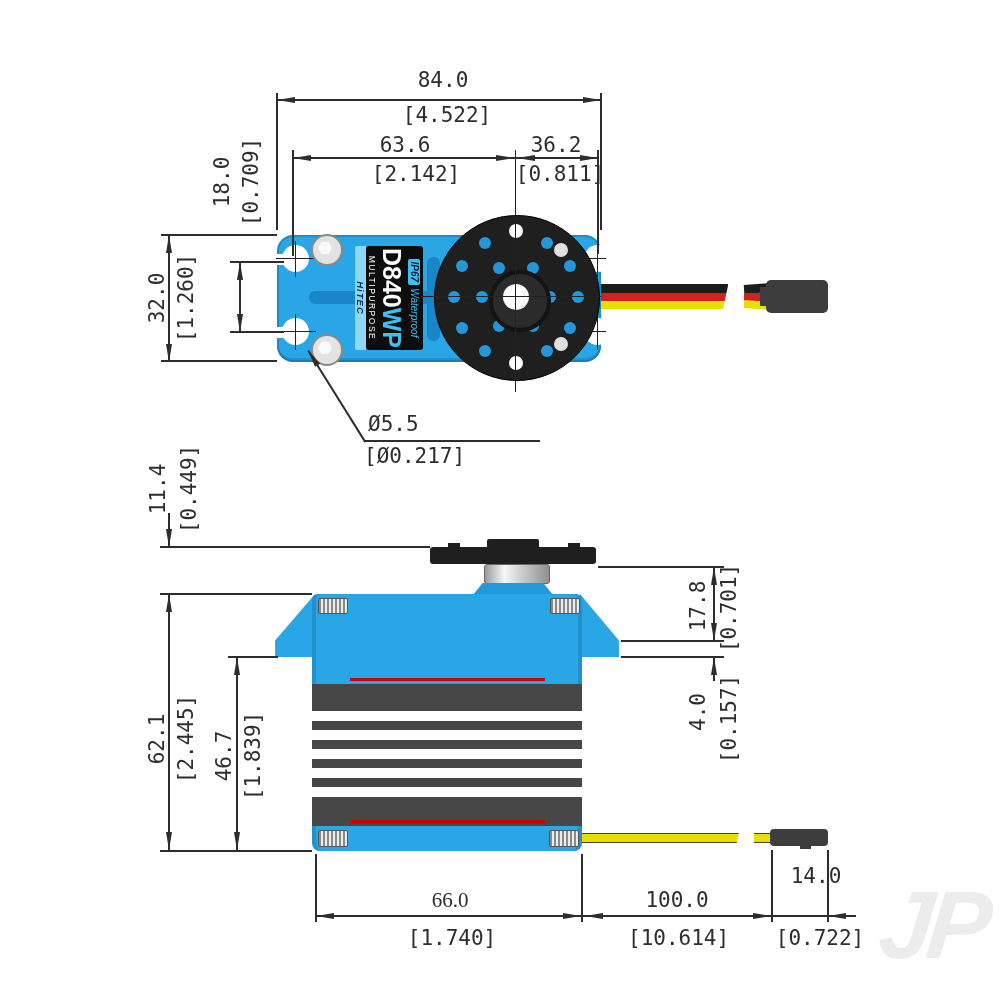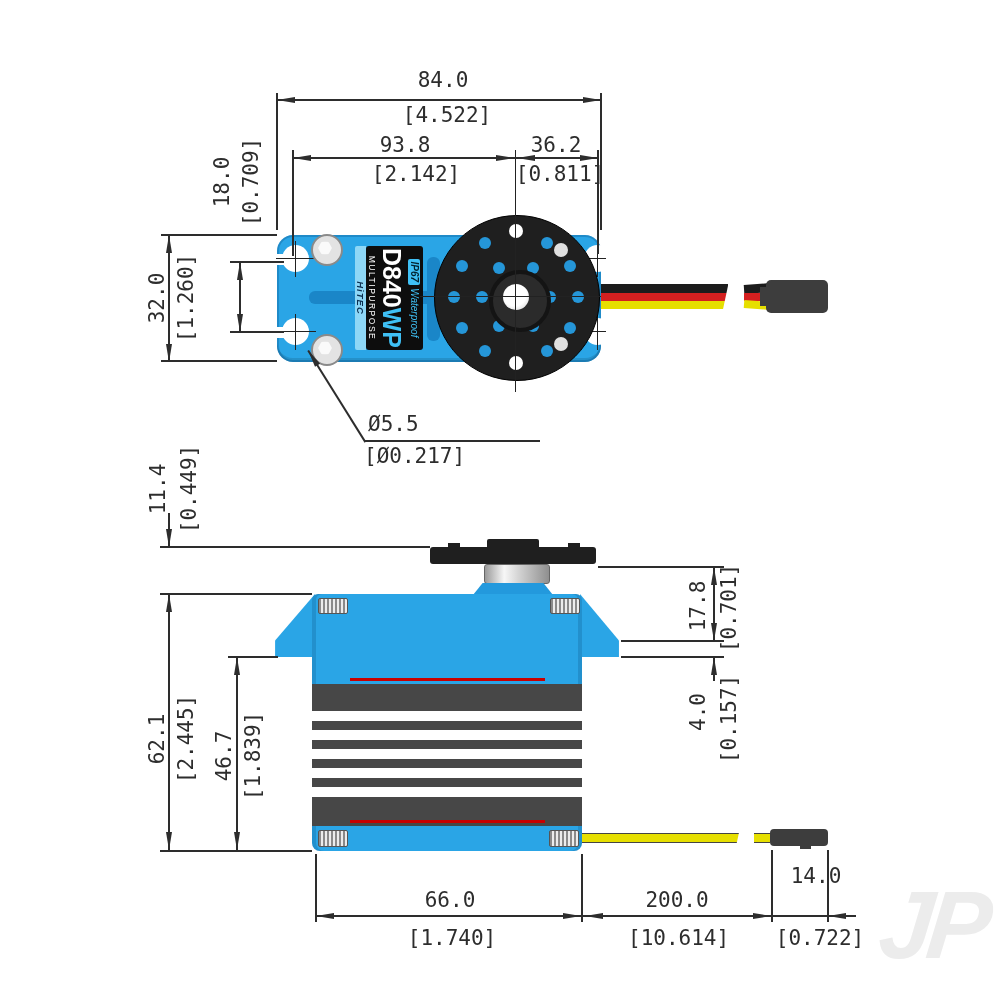--- a/index.html
+++ b/index.html
@@ -148,21 +148,21 @@
   <div class="t" style="left:393px;top:68px;width:100px;">84.0</div>
   <div class="t" style="left:397px;top:103px;width:100px;">[4.522]</div>
 
   <div class="vl" style="left:292px;top:150px;height:106px;"></div>
   <div class="vl" style="left:597px;top:150px;height:104px;"></div>
   <div class="hl" style="left:293px;top:157px;width:305px;"></div>
   <div class="ar arL" style="left:293px;top:155px;"></div>
   <div class="ar arR" style="left:496px;top:155px;"></div>
   <div class="ar arL" style="left:517px;top:155px;"></div>
   <div class="ar arR" style="left:580px;top:155px;"></div>
-  <div class="t" style="left:355px;top:133px;width:100px;">93.8</div>
+  <div class="t" style="left:355px;top:133px;width:100px;">63.6</div>
   <div class="t" style="left:366px;top:162px;width:100px;">[2.142]</div>
   <div class="t" style="left:506px;top:133px;width:100px;">36.2</div>
   <div class="t" style="left:510px;top:162px;width:100px;">[0.811]</div>
 
   <div class="hl" style="left:230px;top:261px;width:54px;"></div>
   <div class="hl" style="left:230px;top:331px;width:54px;"></div>
   <div class="vl" style="left:239px;top:262px;height:70px;"></div>
   <div class="ar arU" style="left:237px;top:262px;"></div>
   <div class="ar arD" style="left:237px;top:314px;"></div>
   <div class="t rot" style="left:147px;top:170px;">18.0</div>
@@ -254,22 +254,22 @@
   <div class="vl" style="left:315px;top:854px;height:68px;"></div>
   <div class="vl" style="left:581px;top:854px;height:68px;"></div>
   <div class="vl" style="left:771px;top:850px;height:72px;"></div>
   <div class="vl" style="left:827px;top:850px;height:72px;"></div>
   <div class="hl" style="left:316px;top:915px;width:540px;"></div>
   <div class="ar arL" style="left:316px;top:913px;"></div>
   <div class="ar arR" style="left:563px;top:913px;"></div>
   <div class="ar arL" style="left:585px;top:913px;"></div>
   <div class="ar arR" style="left:753px;top:913px;"></div>
   <div class="ar arL" style="left:828px;top:913px;"></div>
-  <div class="t" style="left:400px;top:888px;width:100px;">66.0</div>
+  <div class="t" style="left:400px;top:888px;width:100px;font-family:Liberation Serif, serif;">66.0</div>
   <div class="t" style="left:402px;top:926px;width:100px;">[1.740]</div>
-  <div class="t" style="left:627px;top:888px;width:100px;">200.0</div>
+  <div class="t" style="left:627px;top:888px;width:100px;">100.0</div>
   <div class="t" style="left:628px;top:926px;width:100px;">[10.614]</div>
   <div class="t" style="left:766px;top:864px;width:100px;">14.0</div>
   <div class="t" style="left:770px;top:926px;width:100px;">[0.722]</div>
 
   <div class="wm" style="left:880px;top:870px;">JP</div>
 
 </div>
 
 </body></html>

